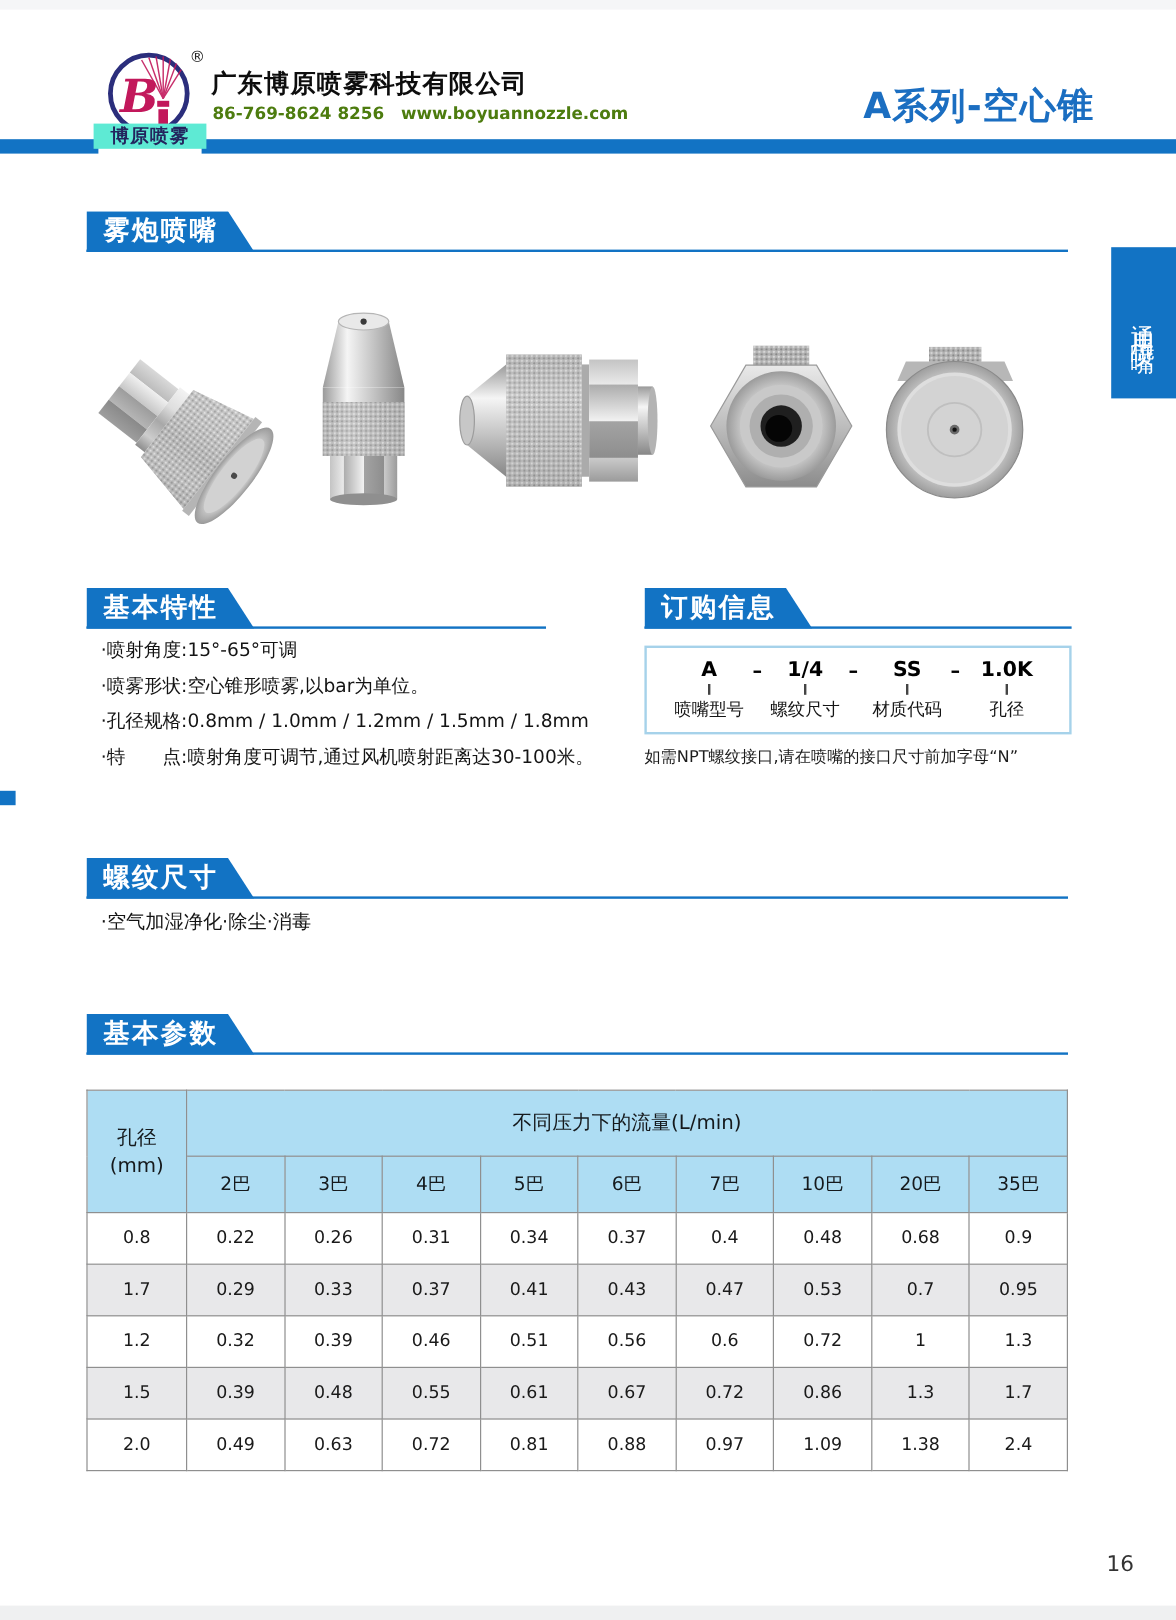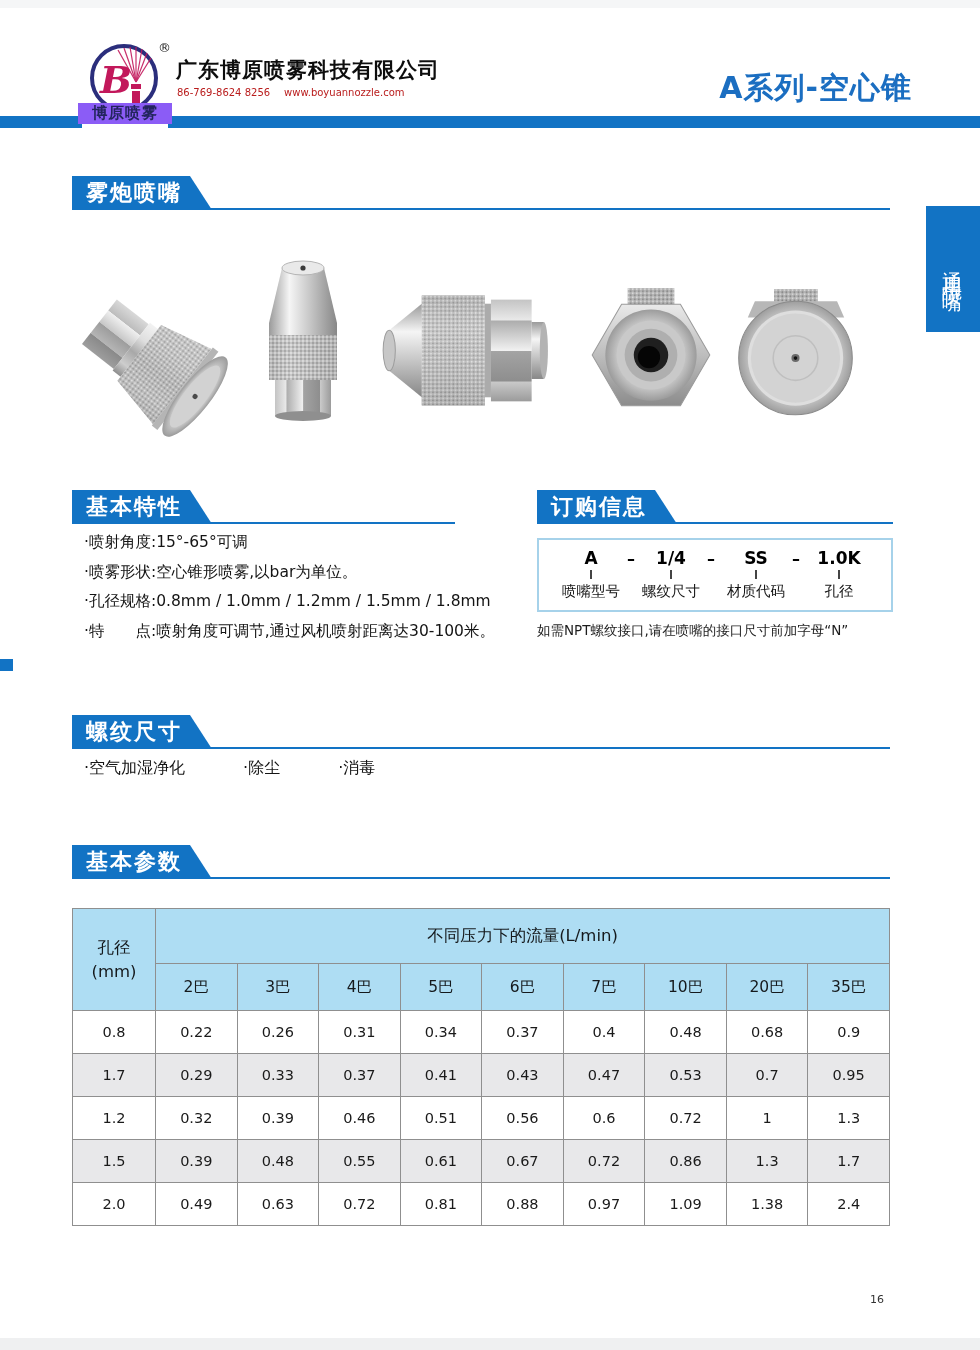--- a/index.html
+++ b/index.html
@@ -6,26 +6,26 @@
   html,body { background:#ffffff; }
   body { width:980px; height:1350px; position:relative; font-family:"DejaVu Sans","Liberation Sans",sans-serif; color:#111; overflow:hidden; }
   .abs { position:absolute; }
 
   
   .strip-top { left:0; top:0; width:980px; height:8px; background:#f5f6f7; }
   .strip-bottom { left:0; top:1338px; width:980px; height:12px; background:#eff0f1; }
 
   
   .company-name { left:176px; top:56px; font-size:21px; font-weight:700; color:#0d0d0d; letter-spacing:1px; }
-  .contact-line { left:177px; top:87px; font-size:10px; color:#b91c1c; }
+  .contact-line { left:177px; top:87px; font-size:14px; color:#4d7c0f;font-weight:bold; }
   .contact-line span { margin-right:14px; }
   .series-title { left:560px; top:68px; width:352px; text-align:right; font-size:30px; font-weight:700; color:#1b6ec1; letter-spacing:1px; }
   .blue-bar { left:0; top:116px; width:980px; height:12px; background:#1273c4; }
   .bar-gap { left:82px; top:114px; width:86px; height:16px; background:#ffffff; }
-  .logo-caption { left:78px; top:103px; width:94px; text-align:center; font-size:15.5px; font-weight:700; color:#23255e; letter-spacing:1px; background:#8b5cf6; }
+  .logo-caption { left:78px; top:103px; width:94px; text-align:center; font-size:15.5px; font-weight:700; color:#23255e; letter-spacing:1px; background:#5eead4; }
 
   
   .side-tab { left:926px; top:206px; width:54px; height:126px; background:#1273c4; display:flex; align-items:center; justify-content:center; }
   .side-tab span { writing-mode:vertical-rl; color:#fff; font-size:20px; font-weight:500; letter-spacing:7px; }
 
   
   .sec { position:absolute; height:34px; }
   .sec-line { position:absolute; left:0; right:0; bottom:0; height:2px; background:#1273c4; }
   .sec-tab { position:absolute; left:0; top:0; height:34px; background:#1273c4; color:#fff; font-size:22px; font-weight:700; line-height:34px; padding:0 30px 16px 14px; letter-spacing:2px; clip-path:polygon(0 0, calc(100% - 22px) 0, 100% 100%, 0 100%); z-index:2; }
 
@@ -36,35 +36,35 @@
   
   .order-box { left:537px; top:538px; width:356px; height:74px; border:2px solid #a6d2ea; background:#fff; }
   .order-part { position:absolute; text-align:center; }
   .order-code { font-size:17px; font-weight:700; color:#000; line-height:18px; }
   .order-tick { width:1.5px; height:9px; background:#444; margin:3px auto 3px auto; }
   .order-label { font-size:14.5px; color:#141414; }
   .order-sep { position:absolute; top:9px; width:24px; text-align:center; font-size:16px; font-weight:700; color:#000; }
   .order-note { left:537px; top:622px; width:370px; font-size:13.5px; color:#1d1d1d; }
 
   
-  .apps-row { left:84px; top:758px; display:flex; gap:58px; font-size:16px; color:#141414; }
+  .apps-row { left:84px; top:758px; display:flex; font-size:16px; color:#141414; }
 
   
   .pressure-note { left:490px; top:888px; width:400px; text-align:right; font-size:13px; color:#333;margin-top:22px; }
   .params-table { left:72px; top:908px; width:818px; border-collapse:collapse; table-layout:fixed; }
   .params-table th, .params-table td { border:1px solid #8f8f8f; text-align:center; vertical-align:middle; }
   .params-table thead th { background:#aeddf3; color:#15191c; font-weight:500; }
   .th-orifice { font-size:16.5px; line-height:24px; }
   .th-flow { font-size:16.5px; height:55px; }
   .th-press { font-size:15.5px; height:47px; }
   .params-table tbody td { height:43px; font-size:14.5px; color:#1a1a1a; background:#ffffff; }
   .params-table tbody tr.alt td { background:#e8e8ea; }
 
   .bookmark { left:0; top:659px; width:13px; height:12px; background:#1273c4; }
-  .page-number { left:870px; top:1293px; width:75px; text-align:left; font-size:11px; color:#333; }
+  .page-number { left:870px; top:1293px; width:75px; text-align:right; font-size:18px; color:#333; }
 
   .photo { position:absolute; }
 </style>
 </head>
 <body>
 
 <div class="abs strip-top"></div>
 
 <div class="abs" style="left:86px; top:38px; width:92px; height:76px;">
   <svg width="92" height="76" viewBox="0 0 92 76">

